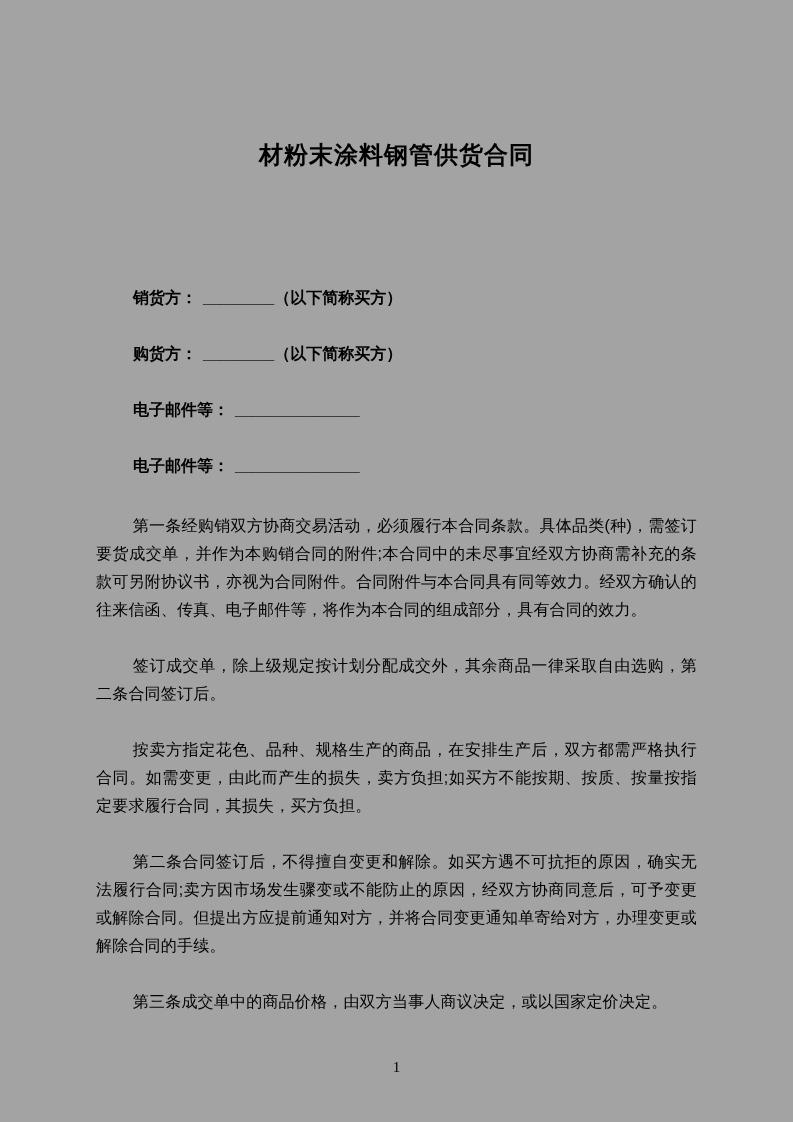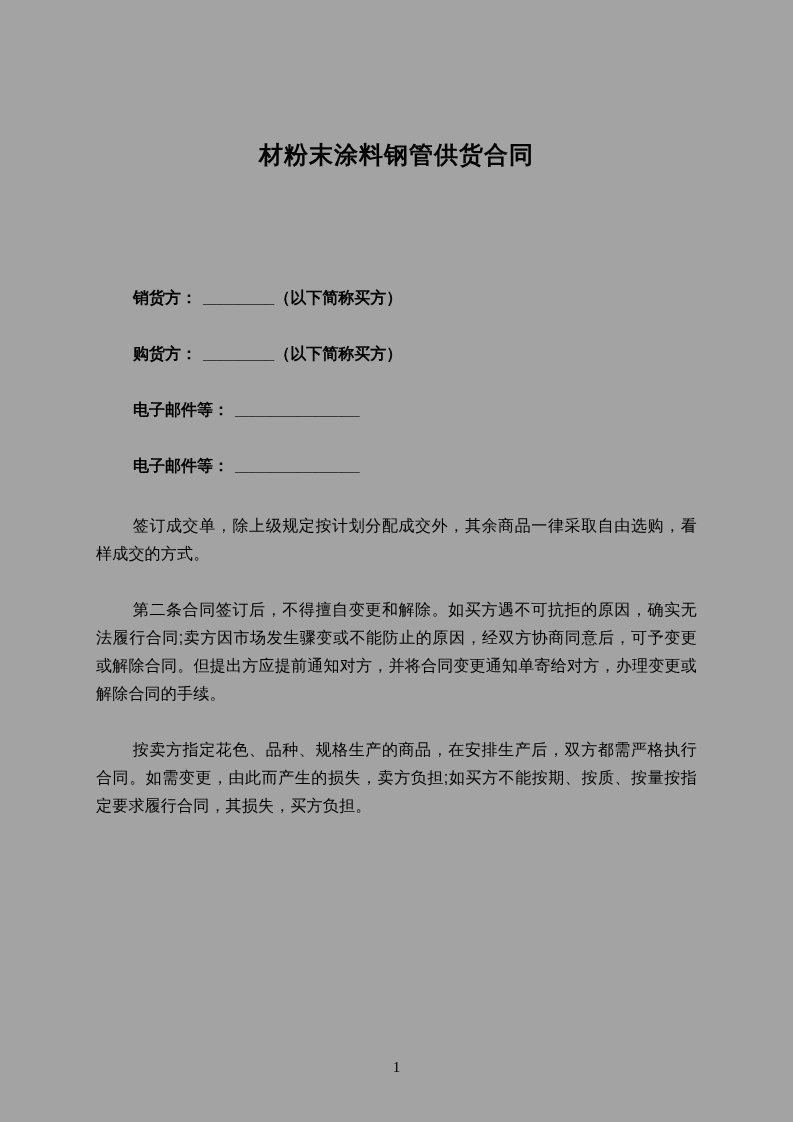--- a/index.html
+++ b/index.html
@@ -79,21 +79,23 @@
       <p class="field"><span>销货方：</span><span class="blank">________</span><span>（以下简称买方）</span></p>
 
       <p class="field"><span>购货方：</span><span class="blank">________</span><span>（以下简称买方）</span></p>
 
       <p class="field"><span>电子邮件等：</span><span class="blank">______________</span><span></span></p>
 
       <p class="field"><span>电子邮件等：</span><span class="blank">______________</span><span></span></p>
     </div>
 
     <div class="body-text">
-      <p>签订成交单，除上级规定按计划分配成交外，其余商品一律采取自由选购，看样成交的方式。</p>
+      <p>第一条经购销双方协商交易活动，必须履行本合同条款。具体品类(种)，需签订要货成交单，并作为本购销合同的附件;本合同中的未尽事宜经双方协商需补充的条款可另附协议书，亦视为合同附件。合同附件与本合同具有同等效力。经双方确认的往来信函、传真、电子邮件等，将作为本合同的组成部分，具有合同的效力。</p>
+      <p>签订成交单，除上级规定按计划分配成交外，其余商品一律采取自由选购，第二条合同签订后。</p>
+      <p>按卖方指定花色、品种、规格生产的商品，在安排生产后，双方都需严格执行合同。如需变更，由此而产生的损失，卖方负担;如买方不能按期、按质、按量按指定要求履行合同，其损失，买方负担。</p>
       <p>第二条合同签订后，不得擅自变更和解除。如买方遇不可抗拒的原因，确实无法履行合同;卖方因市场发生骤变或不能防止的原因，经双方协商同意后，可予变更或解除合同。但提出方应提前通知对方，并将合同变更通知单寄给对方，办理变更或解除合同的手续。</p>
-      <p>按卖方指定花色、品种、规格生产的商品，在安排生产后，双方都需严格执行合同。如需变更，由此而产生的损失，卖方负担;如买方不能按期、按质、按量按指定要求履行合同，其损失，买方负担。</p>
+      <p>第三条成交单中的商品价格，由双方当事人商议决定，或以国家定价决定。</p>
     </div>
 
   </div>
 
   <div class="page-number">1</div>
 </div>
 
 </body></html>

